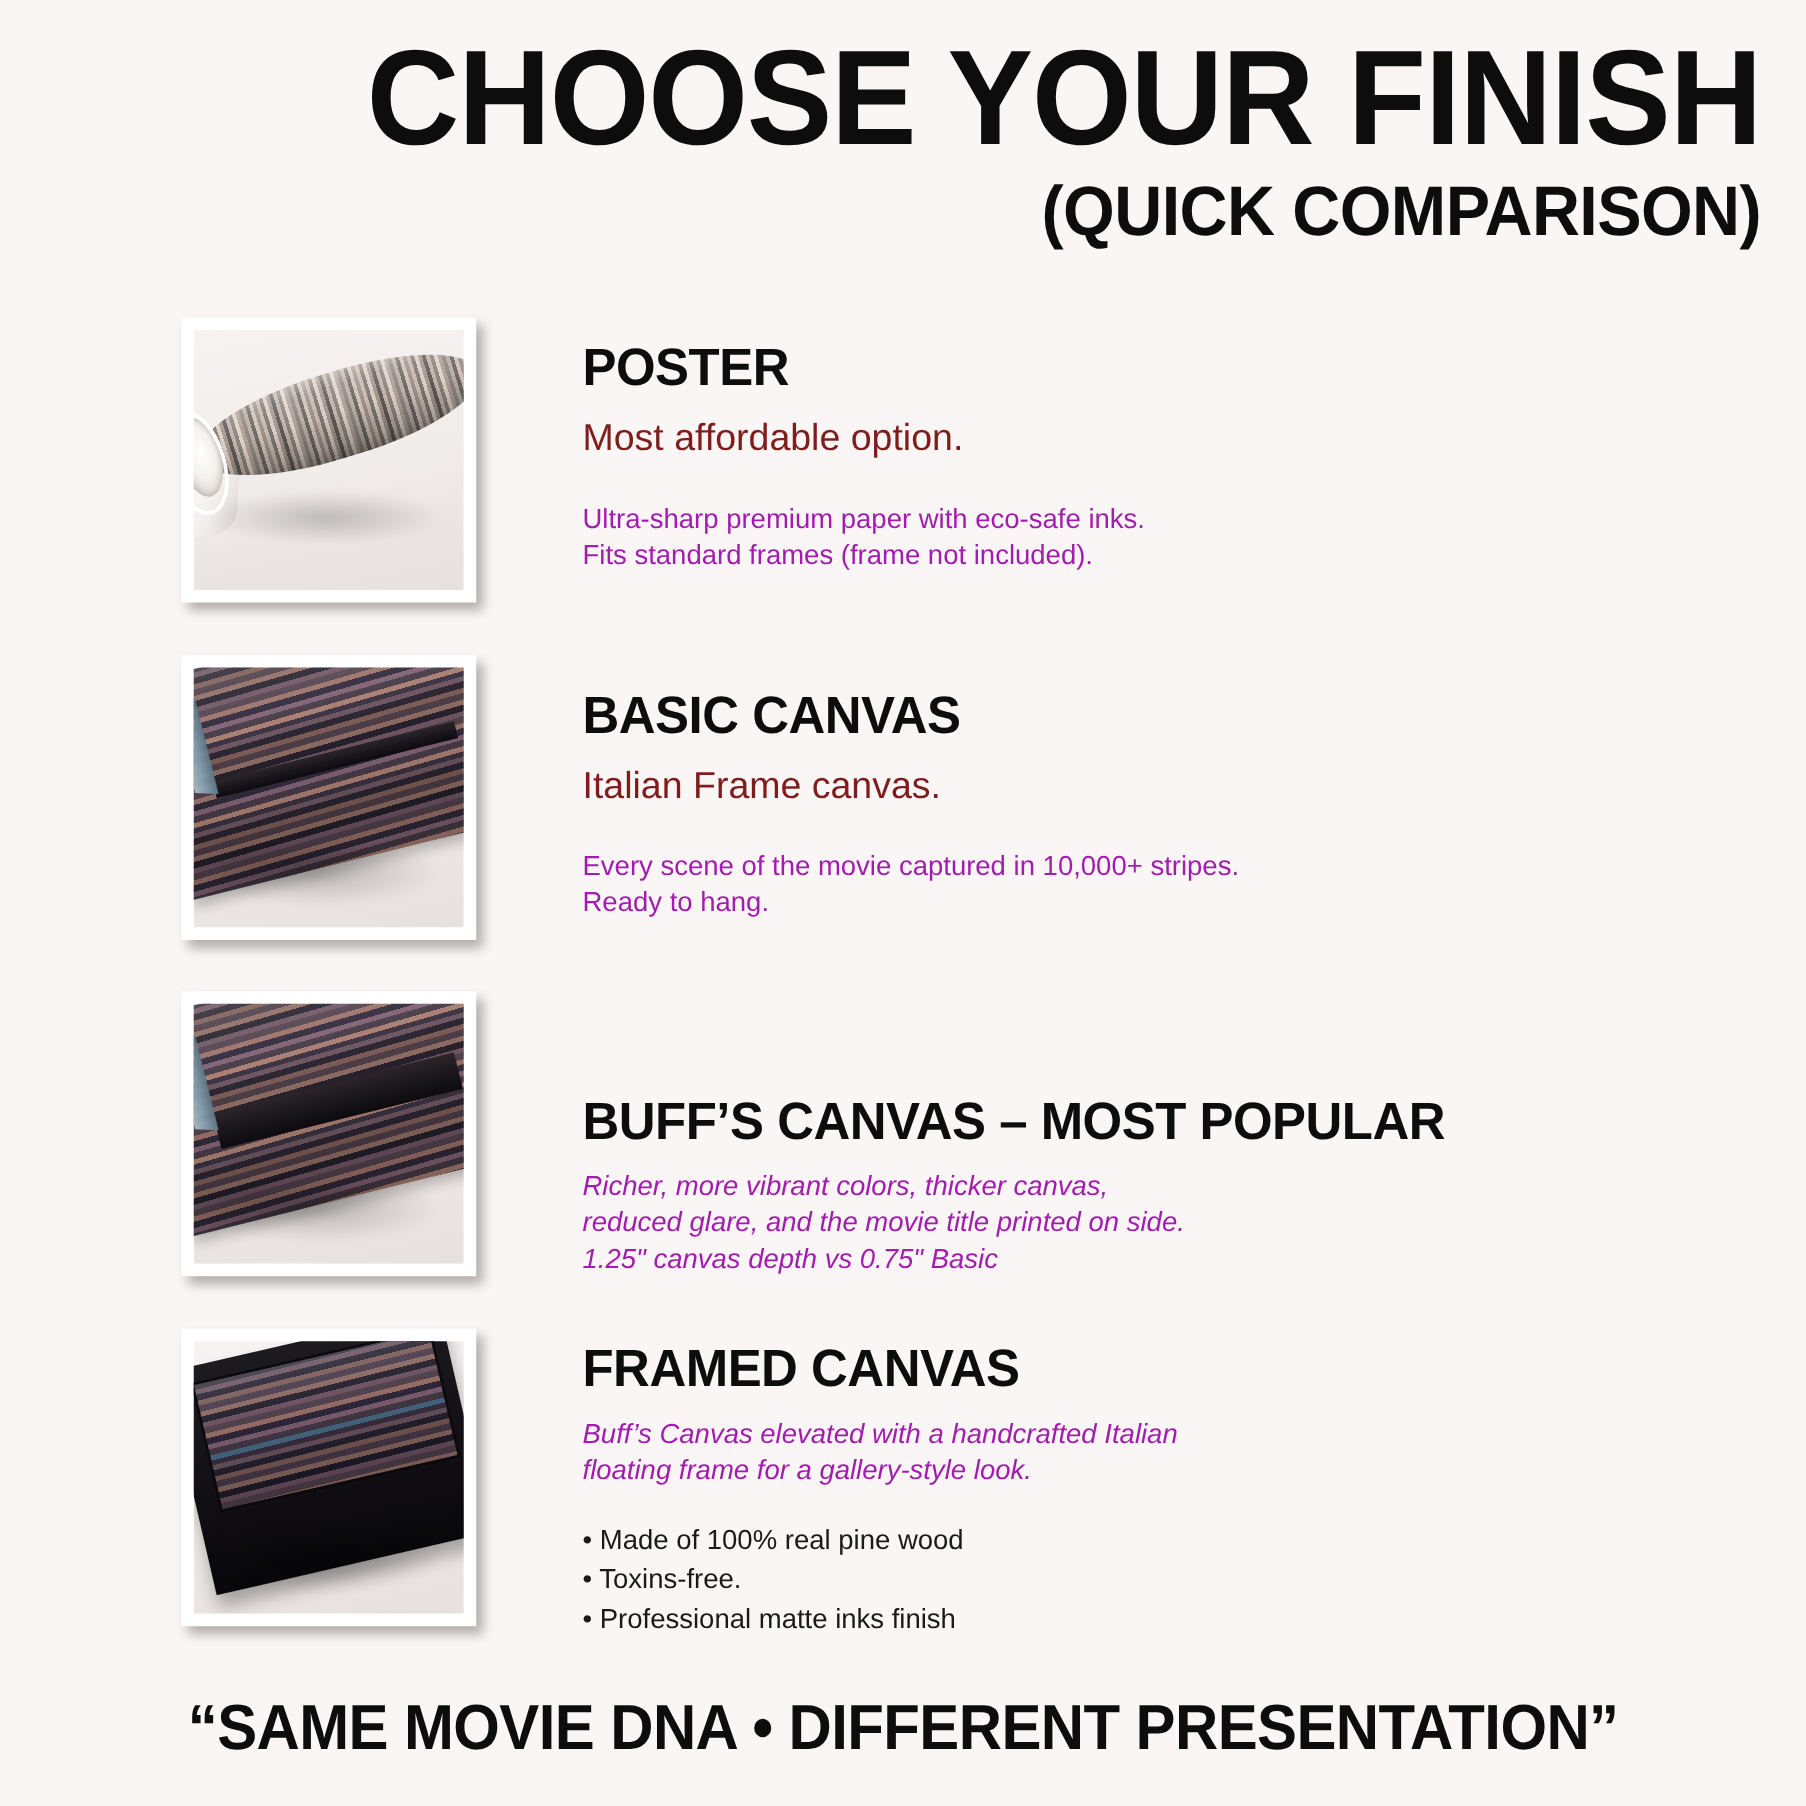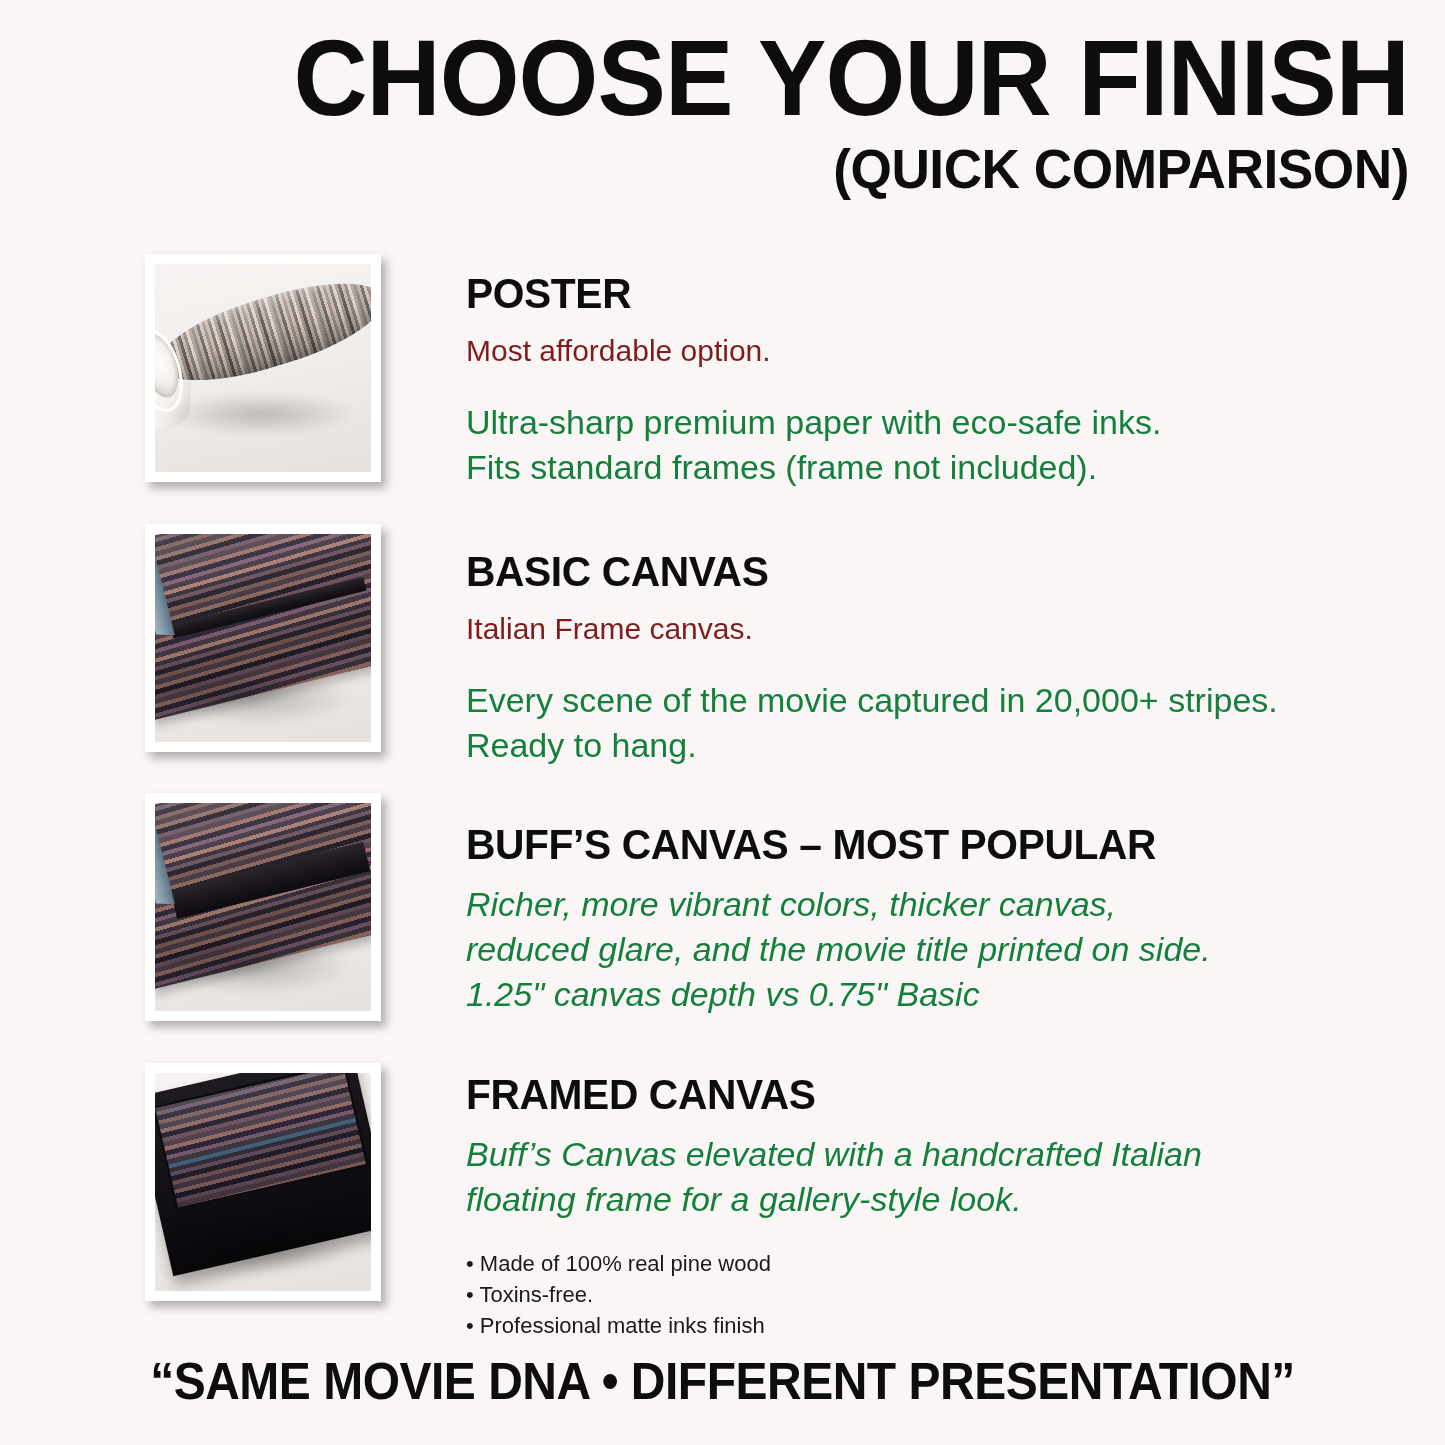--- a/index.html
+++ b/index.html
@@ -53,21 +53,21 @@
   
   .row {
     position: absolute;
     left: 0;
     width: 1445px;
     display: flex;
     align-items: flex-start;
   }
   .row-1 { top: 254px; }
   .row-2 { top: 524px; }
-  .row-3 { top: 793px; }
+  .row-3 { top: 793px; align-items: flex-end; }
   .row-4 { top: 1063px; }
 
   
   .thumb {
     position: relative;
     flex: 0 0 auto;
     margin-left: 145px;
     width: 236px;
     height: 228px;
     background: #ffffff;
@@ -294,23 +294,23 @@
     transform-origin: left center;
   }
   .lead {
     margin-top: 14px;
     font-size: 30px;
     line-height: 1.3;
     color: #7f1d1d;
   }
   .body-block {
     margin-top: 30px;
-    font-size: 34px;
+    font-size: 22px;
     line-height: 1.32;
-    color: #15803d;
+    color: #a21caf;
   }
   .body-block.tight { margin-top: 14px; font-style: italic; }
   .body-line { display: block; }
   .bullets {
     margin-top: 26px;
     list-style: none;
     font-size: 22px;
     line-height: 1.42;
     color: #1a1a1a;
   }
@@ -377,21 +377,21 @@
           <div class="slab-side slab-side-thin"></div>
           <div class="slab-edge-left"></div>
         </div>
         <div class="slab-drop"></div>
       </div>
     </div>
     <div class="text">
       <div class="section-heading">BASIC CANVAS</div>
       <div class="lead">Italian Frame canvas.</div>
       <div class="body-block">
-        <span class="body-line">Every scene of the movie captured in 20,000+ stripes.</span>
+        <span class="body-line">Every scene of the movie captured in 10,000+ stripes.</span>
         <span class="body-line">Ready to hang.</span>
       </div>
     </div>
   </div>
 
   <div class="row row-3">
     <div class="thumb thumb-3">
       <div class="photo">
         <div class="photo-bg"></div>
         <div class="slab">

